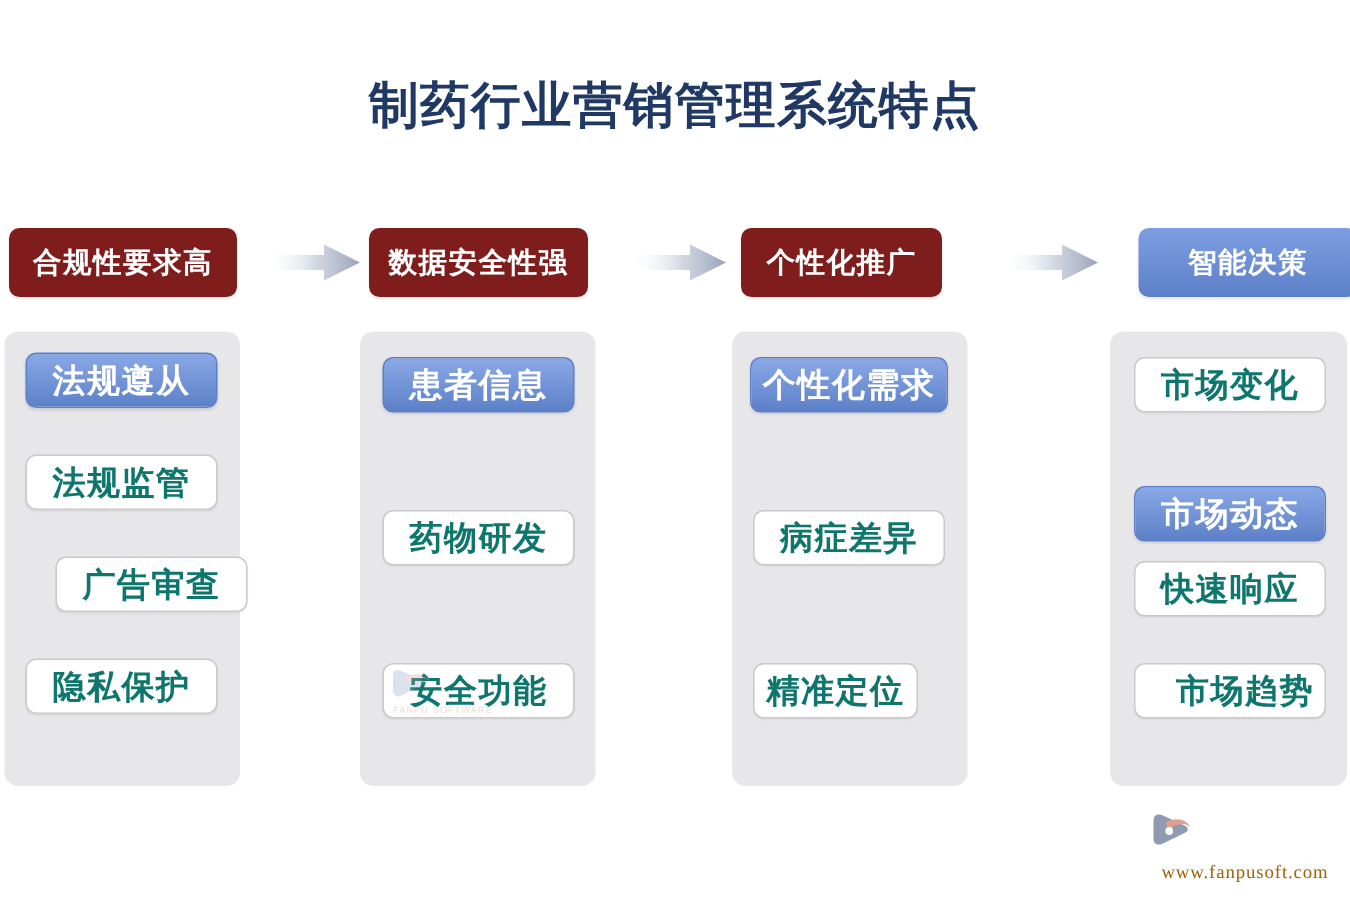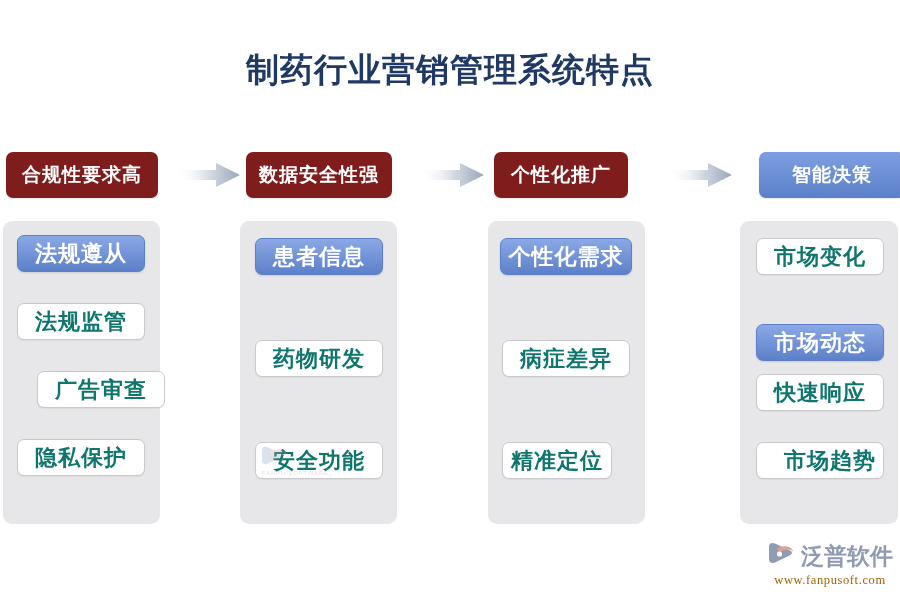--- a/index.html
+++ b/index.html
@@ -263,18 +263,17 @@
 
   <div class="brand-logo">
     <div class="brand-row">
       <span>
         <svg width="30" height="26" viewBox="0 0 30 26">
           <path d="M3 6 C3 2.5 5.5 1 9 2.5 L24 9.5 C26.5 10.7 26.5 13 24 14.2 L9 21.5 C5.5 23 3 21.5 3 18 Z" fill="#8f9bb0"></path>
           <path d="M11 7.5 C17.5 3.5 25 5 27.5 10.5 C24.5 7.5 18.5 7.5 13.5 12 Z" fill="#e0a090"></path>
           <circle cx="13.5" cy="13" r="2.6" fill="#ffffff"></circle>
         </svg>
       </span>
-      <span class="brand-name">泛普软件</span>
     </div>
     <div class="brand-url">www.fanpusoft.com</div>
   </div>
 
 </div>
 
 </body></html>

